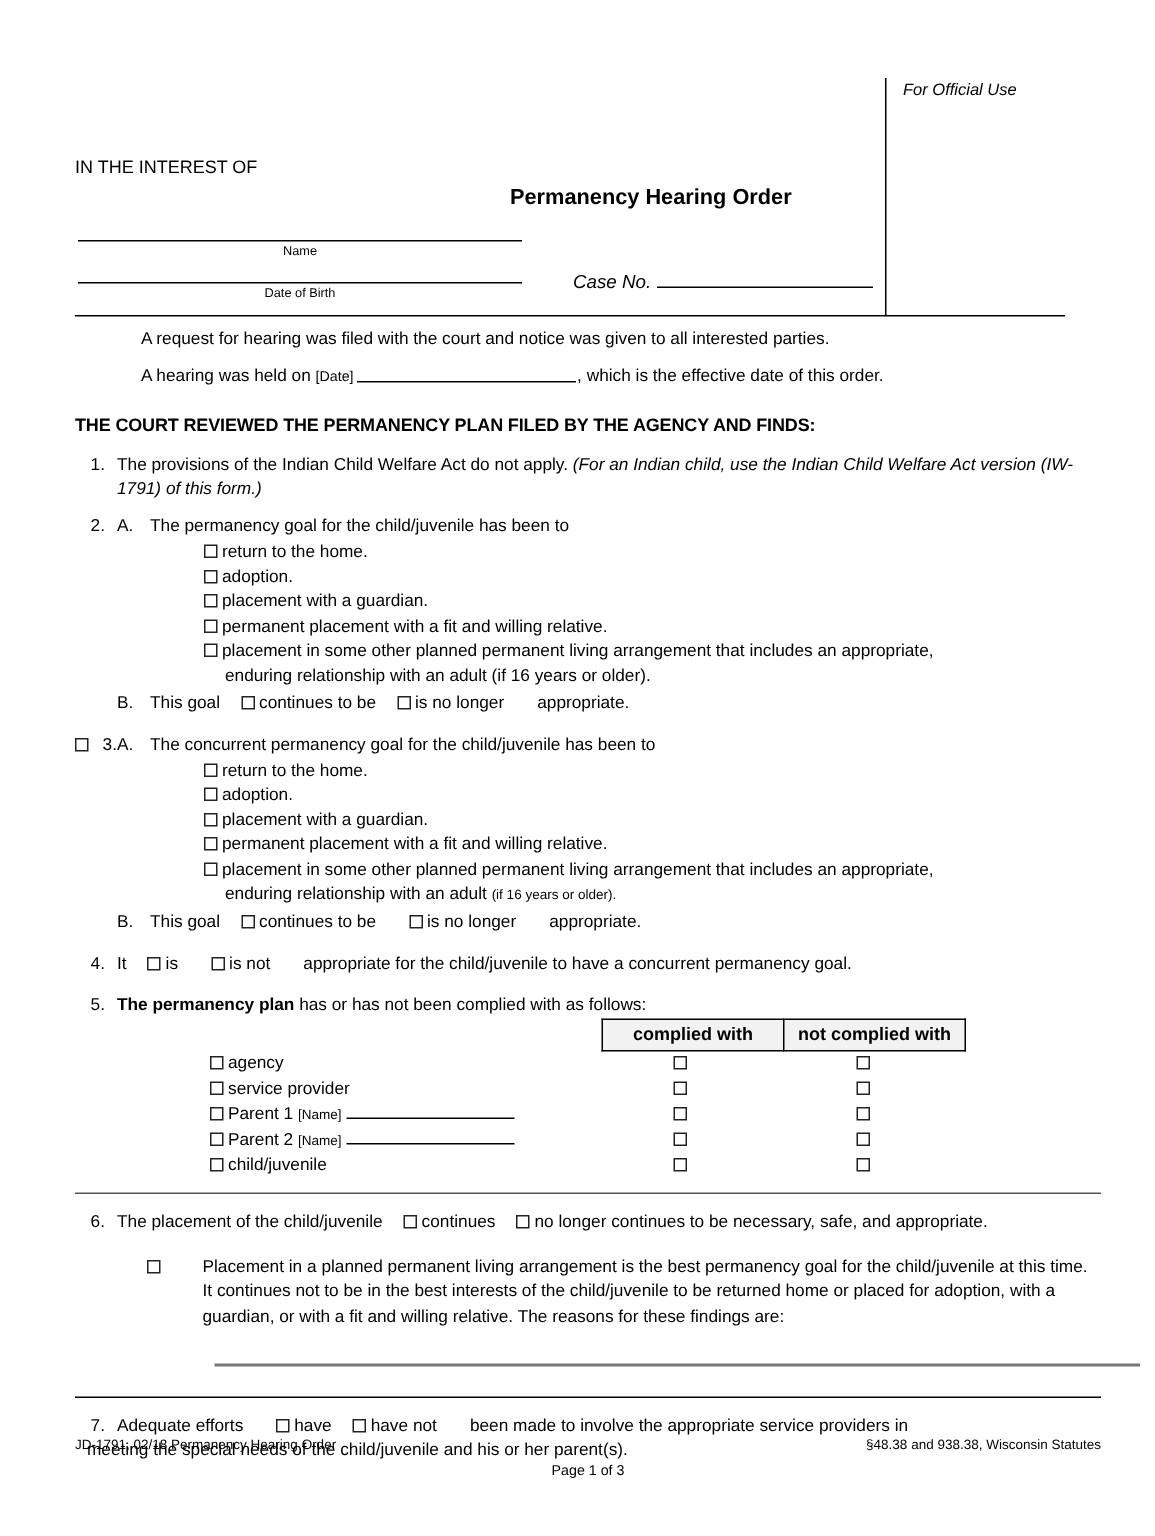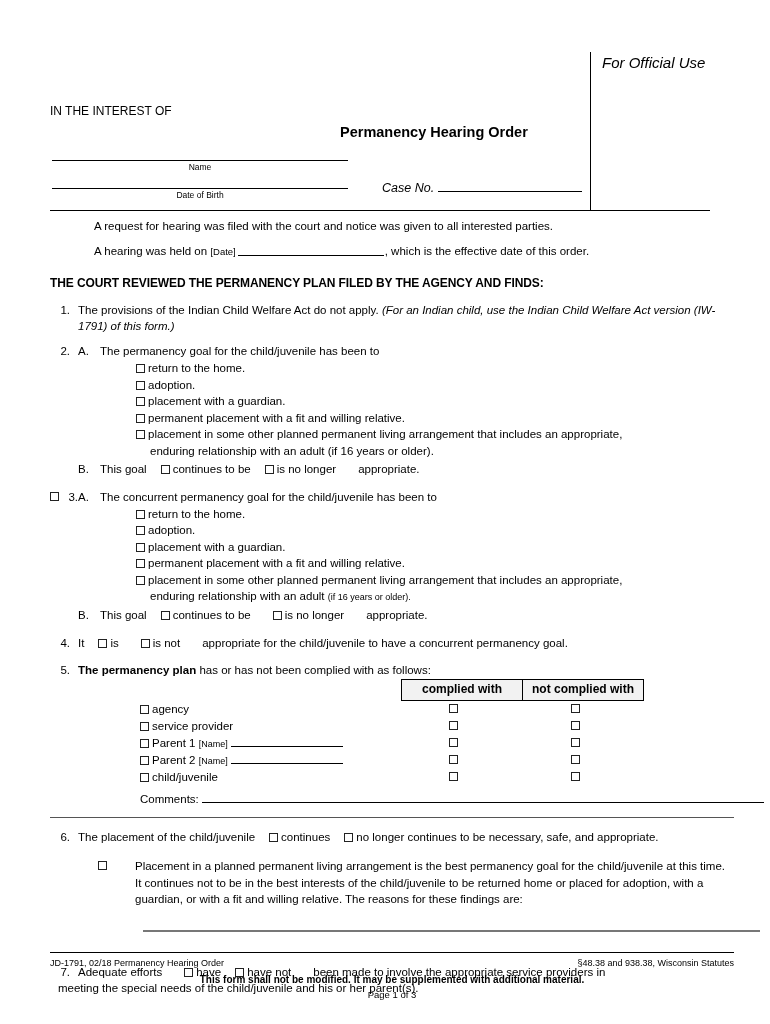--- a/index.html
+++ b/index.html
@@ -125,21 +125,21 @@
     width: 144px;
     border-bottom: 1.5px solid #000;
     height: 11px;
     margin-left: 4px;
   }
   .official {
     position: absolute;
     left: 552px;
     top: 2px;
     font-style: italic;
-    font-size: 15px;
+    font-size: 11px;
     white-space: nowrap;
   }
 
   
   .body {
     position: absolute;
     left: 50px;
     top: 218px;
     width: 684px;
   }
@@ -474,23 +474,20 @@
             <span class="colB cb"></span>
           </div>
 
           <div class="crow">
             <span class="label"><span class="cb"></span><span>child/juvenile</span></span>
             <span class="colA cb"></span>
             <span class="colB cb"></span>
           </div>
 
 
-          <div class="comments">
-            <span>Comments:</span><span class="comments-line"></span>
-          </div>
         </div>
       </div>
     </div>
 
     <div class="rule-full"></div>
 
     <div class="item" style="margin-top:11px;margin-bottom:0">
       <span class="num">6.</span>
       <div class="item-body">
         <div>
@@ -516,17 +513,16 @@
       </div>
     </div>
 
   </div>
 
   <div class="footer">
     <div class="foot-row">
       <span class="foot-left">JD-1791, 02/18  Permanency Hearing Order</span>
       <span class="foot-right">§48.38 and 938.38, Wisconsin Statutes</span>
     </div>
-    <div class="foot-center">This form shall not be modified. It may be supplemented with additional material.</div>
     <div class="foot-page">Page 1 of 3</div>
   </div>
 
 </div>
 
 </body></html>

